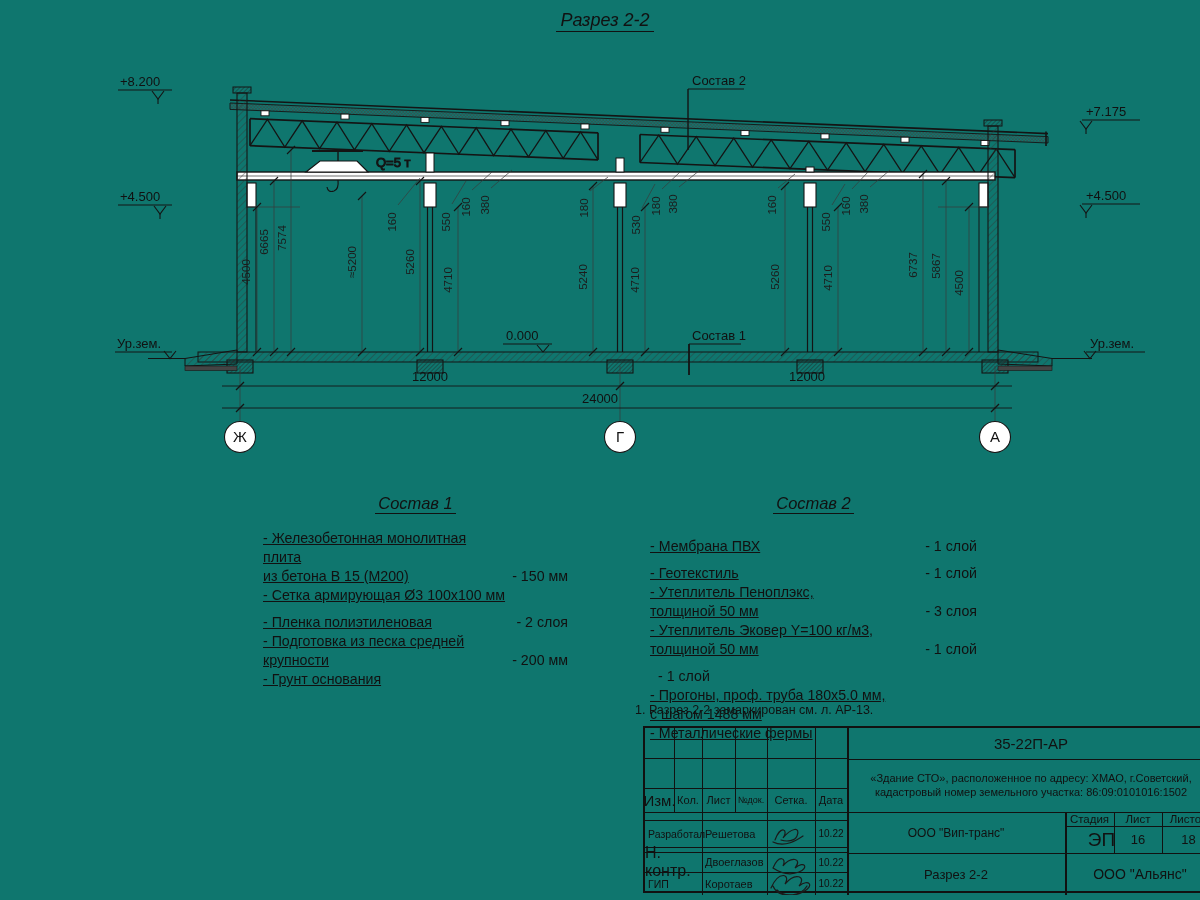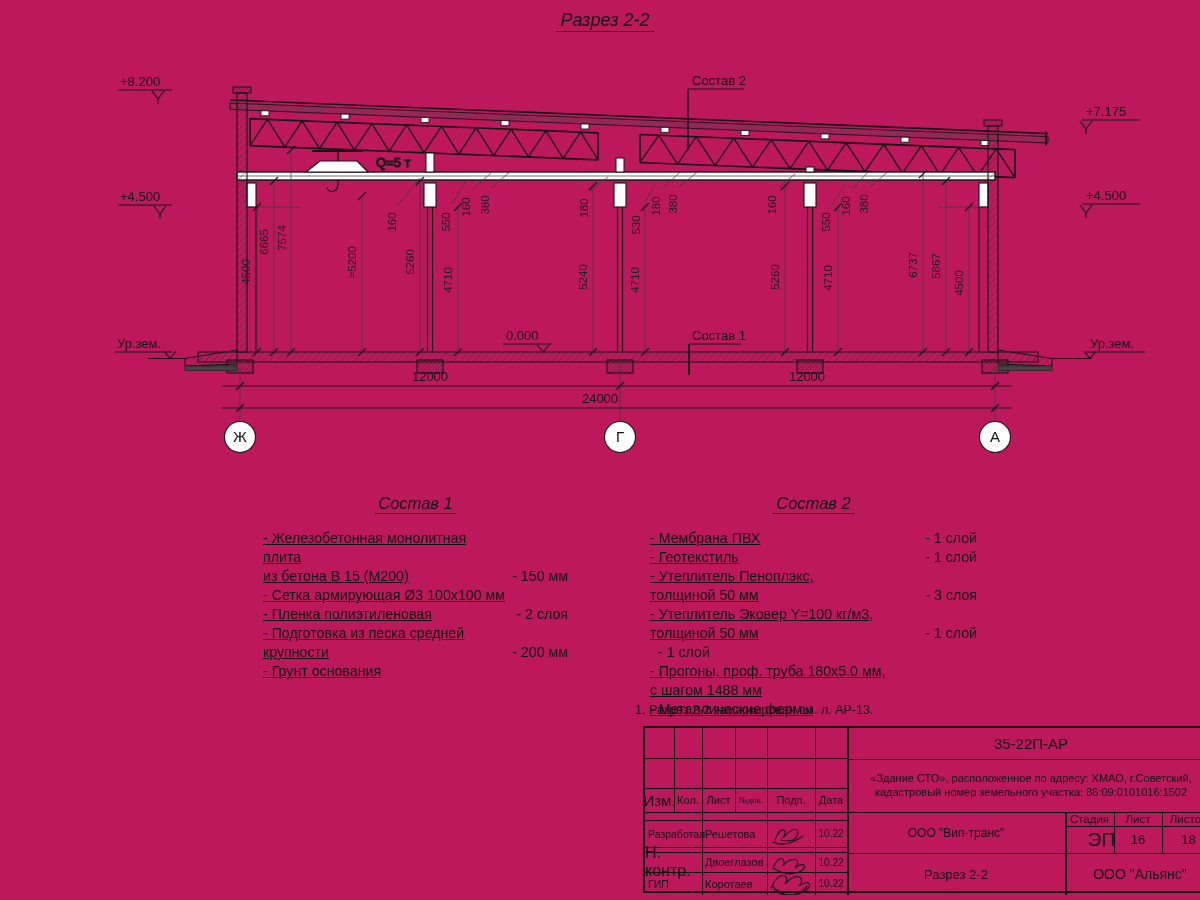--- a/index.html
+++ b/index.html
@@ -1,33 +1,33 @@
 <!DOCTYPE html>
 <html><head>
 <meta charset="utf-8">
 <style>
   html,body{margin:0;padding:0;background:#fff;overflow:hidden;}
-  .page{position:relative;width:1200px;height:900px;background:#be185d;
+  .page{position:relative;width:1200px;height:900px;background:#0f766e;
         font-family:"Liberation Sans", sans-serif;color:#111;}
   .page-title{position:absolute;left:540px;top:10px;width:130px;text-align:center;
         font-style:italic;font-size:18px;}
   .page-title span{border-bottom:1.5px solid #111;padding:0 4px 1px 4px;}
   svg text{font-family:"Liberation Sans", sans-serif;fill:#111;}
   .dim{font-size:11.5px;text-anchor:middle;fill:#1c1c1c;}
   .lvl{font-size:13px;}
   .big{font-size:13px;text-anchor:middle;}
   .bub{font-size:15px;text-anchor:middle;}
   .ldr{font-size:13px;}
   .sostav{position:absolute;}
   .sostav .st{width:100%;text-align:center;font-style:italic;font-size:16.5px;margin-bottom:16px;}
   .sostav .st span{border-bottom:1.3px solid #111;padding:0 3px 1px 3px;}
   .s-item{display:flex;justify-content:space-between;align-items:flex-end;
           font-size:14.2px;line-height:19px;}
   .s-name{white-space:pre-line;text-decoration:underline;}
-  .s-val{flex:0 0 auto;padding-left:8px;white-space:nowrap;}
+  .s-val{flex:0 0 auto;padding-left:8px;white-space:nowrap;margin-top:8px;}
   .note{position:absolute;left:635px;top:703px;font-size:12.5px;}
   
   .tb{position:absolute;left:643px;top:726px;width:570px;height:167px;
       border:2px solid #111;box-sizing:border-box;}
   .tb .vl,.tb .hl{position:absolute;background:#111;}
   .tb .vl{width:1px;} .tb .hl{height:1px;}
   .tb .thick{width:2px;}
   .tb .cell{position:absolute;display:flex;align-items:center;justify-content:center;
       text-align:center;box-sizing:border-box;}
   .tb .left{justify-content:flex-start;text-align:left;}
@@ -384,22 +384,22 @@
     <div class="hl" style="left:0;top:124px;width:202px;"></div>
     <div class="hl" style="left:0;top:144px;width:202px;"></div>
     <div class="hl" style="left:202px;top:31px;width:368px;"></div>
     <div class="hl" style="left:202px;top:84px;width:368px;"></div>
     <div class="hl" style="left:202px;top:125px;width:368px;"></div>
     <div class="hl" style="left:420px;top:98px;width:150px;"></div>
 
     <div class="cell" style="left:0;top:60px;width:29px;height:24px;font-size:15px;">Изм.</div>
     <div class="cell" style="left:29px;top:60px;width:28px;height:24px;font-size:11px;">Кол.</div>
     <div class="cell" style="left:57px;top:60px;width:33px;height:24px;font-size:11px;">Лист</div>
-    <div class="cell" style="left:90px;top:60px;width:32px;height:24px;font-size:9px;font-family:Liberation Serif, serif;">№док.</div>
-    <div class="cell" style="left:122px;top:60px;width:48px;height:24px;font-size:11px;">Подп.</div>
+    <div class="cell" style="left:90px;top:60px;width:32px;height:24px;font-size:9px;">№док.</div>
+    <div class="cell" style="left:122px;top:60px;width:48px;height:24px;font-size:11px;">Сетка.</div>
     <div class="cell" style="left:170px;top:60px;width:32px;height:24px;font-size:11px;">Дата</div>
 
     <div class="cell left" style="left:3px;top:92px;width:54px;height:27px;font-size:10.5px;">Разработал</div>
     <div class="cell left" style="left:60px;top:92px;width:62px;height:27px;font-size:11px;">Решетова</div>
     <div class="cell" style="left:170px;top:92px;width:32px;height:27px;font-size:10px;">10.22</div>
     <div class="cell left" style="left:0;top:124px;width:54px;height:20px;font-size:16px;">Н. контр.</div>
     <div class="cell left" style="left:60px;top:124px;width:62px;height:20px;font-size:11px;">Двоеглазов</div>
     <div class="cell" style="left:170px;top:124px;width:32px;height:20px;font-size:10px;">10.22</div>
     <div class="cell left" style="left:3px;top:144px;width:54px;height:23px;font-size:10.5px;">ГИП</div>
     <div class="cell left" style="left:60px;top:144px;width:62px;height:23px;font-size:11px;">Коротаев</div>

